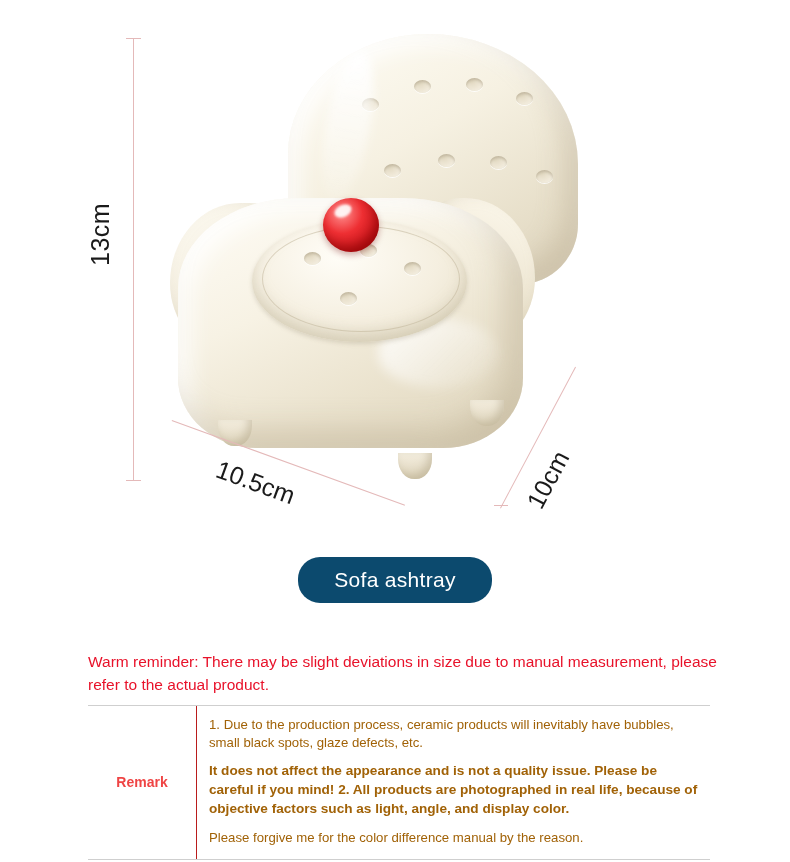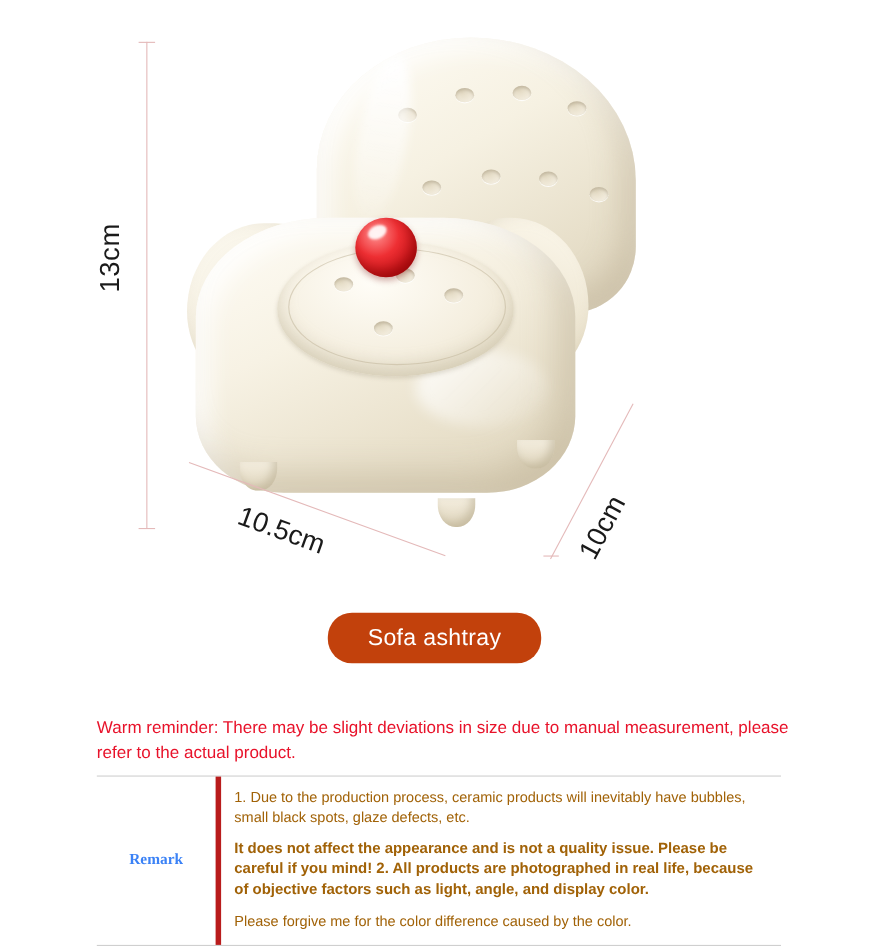--- a/index.html
+++ b/index.html
@@ -250,21 +250,21 @@
   
   .title-pill-wrap {
     position: absolute;
     left: 0;
     top: 557px;
     width: 790px;
     text-align: center;
   }
   .title-pill {
     display: inline-block;
-    background: #c2410c;
+    background: #0c4a6e;
     color: #ffffff;
     font-size: 21px;
     padding: 11px 36px;
     border-radius: 22px;
     letter-spacing: 0.3px;
   }
 
   
   .warning {
     position: absolute;
@@ -288,24 +288,23 @@
     display: flex;
   }
   .remark-label-cell {
     width: 108px;
     flex: 0 0 108px;
     display: flex;
     align-items: center;
     justify-content: center;
     font-size: 14px;
     font-weight: bold;
-    color: #3b82f6;
-    border-right: 5px solid #b91c1c;
+    color: #ef4444;
+    border-right: 1px solid #b91c1c;
     padding: 10px 0;
-    font-family: Liberation Serif, serif;
   }
   .remark-body-cell {
     flex: 1;
     padding: 10px 12px 12px 12px;
   }
   .remark-p {
     font-size: 13.2px;
     color: #a16207;
     line-height: 1.38;
     margin: 0 0 10px 0;
@@ -362,15 +361,15 @@
   <span class="title-pill">Sofa ashtray</span>
 </div>
 
 <div class="warning">Warm reminder: There may be slight deviations in size due to manual measurement, please refer to the actual product.</div>
 
 <div class="remark-table">
   <div class="remark-label-cell">Remark</div>
   <div class="remark-body-cell">
     <p class="remark-p">1. Due to the production process, ceramic products will inevitably have bubbles, small black spots, glaze defects, etc.</p>
     <p class="remark-p b">It does not affect the appearance and is not a quality issue. Please be careful if you mind! 2. All products are photographed in real life, because of objective factors such as light, angle, and display color.</p>
-    <p class="remark-p">Please forgive me for the color difference caused by the color.</p>
+    <p class="remark-p">Please forgive me for the color difference manual by the reason.</p>
   </div>
 </div>
 
 </body></html>

